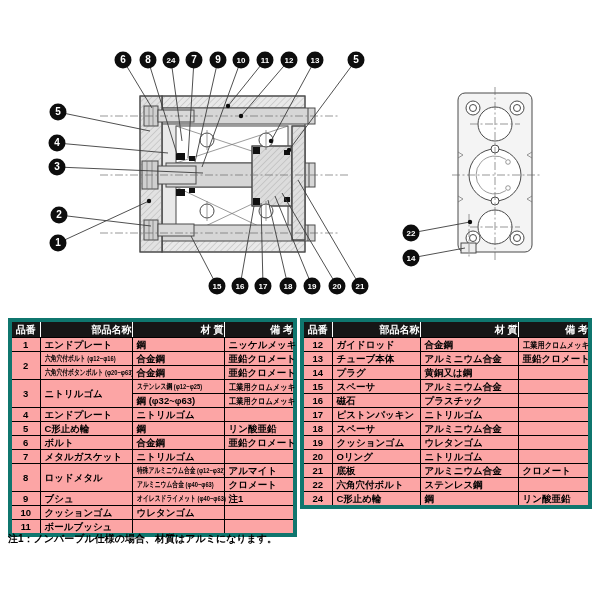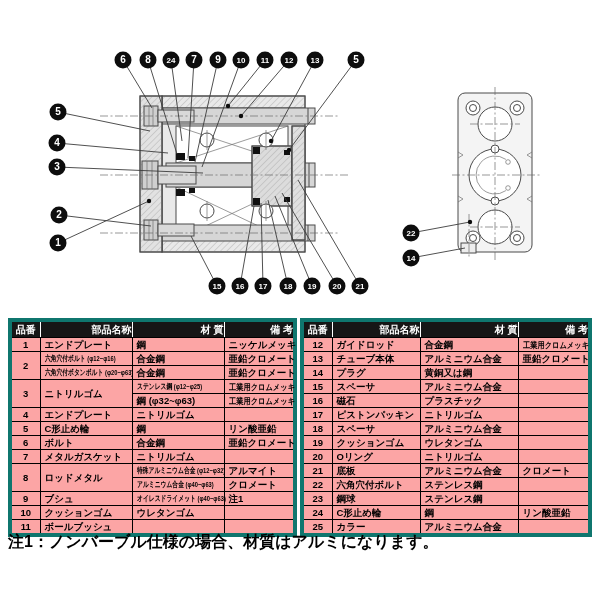--- a/index.html
+++ b/index.html
@@ -30,21 +30,21 @@
   .parts th.c0{text-align:center;padding:0}
   .parts td{
     border:1px solid #000;font-size:9.5px;font-weight:600;height:13px;
     padding:0 0 0 4px;vertical-align:middle;white-space:nowrap;line-height:1.05
   }
   .parts td.c0{text-align:center;padding:0}
   .parts td span{display:inline-block;line-height:1.05}
   .parts td span.sm{font-size:8px;transform:scaleX(0.72);transform-origin:0 50%;white-space:nowrap}
   .parts td span.sm2{font-size:8.5px;transform:scaleX(0.85);transform-origin:0 50%;white-space:nowrap}
   
-  .footnote{position:absolute;left:8px;top:532px;font-size:16px;font-weight:600}
+  .footnote{position:absolute;left:8px;top:532px;font-size:10px;font-weight:600}
 </style>
 </head>
 <body>
 
 <svg id="diagram" width="600" height="312" viewBox="0 0 600 312" xmlns="http://www.w3.org/2000/svg">
   <defs>
     <pattern id="hatch" width="4.5" height="4.5" patternUnits="userSpaceOnUse" patternTransform="rotate(45)">
       <line x1="0" y1="0" x2="0" y2="4.5" stroke="#9c9c9c" stroke-width="0.7"></line>
     </pattern>
   </defs>
@@ -456,33 +456,21 @@
         <td class="c2"><span>アルミニウム合金</span></td>
         <td class="c3"><span>クロメート</span></td>
       </tr>
       <tr>
         <td class="c0"><span>22</span></td>
         <td class="c1"><span>六角穴付ボルト</span></td>
         <td class="c2"><span>ステンレス鋼</span></td>
         <td class="c3"><span></span></td>
       </tr>
       <tr>
-        <td class="c0"><span>23</span></td>
-        <td class="c1"><span>鋼球</span></td>
-        <td class="c2"><span>ステンレス鋼</span></td>
-        <td class="c3"><span></span></td>
-      </tr>
-      <tr>
         <td class="c0"><span>24</span></td>
         <td class="c1"><span>C形止め輪</span></td>
         <td class="c2"><span>鋼</span></td>
         <td class="c3"><span>リン酸亜鉛</span></td>
       </tr>
-      <tr>
-        <td class="c0"><span>25</span></td>
-        <td class="c1"><span>カラー</span></td>
-        <td class="c2"><span>アルミニウム合金</span></td>
-        <td class="c3"><span></span></td>
-      </tr>
     </tbody>
   </table>
 
 <div class="footnote">注1：ノンバーブル仕様の場合、材質はアルミになります。</div>
 
 </body></html>

